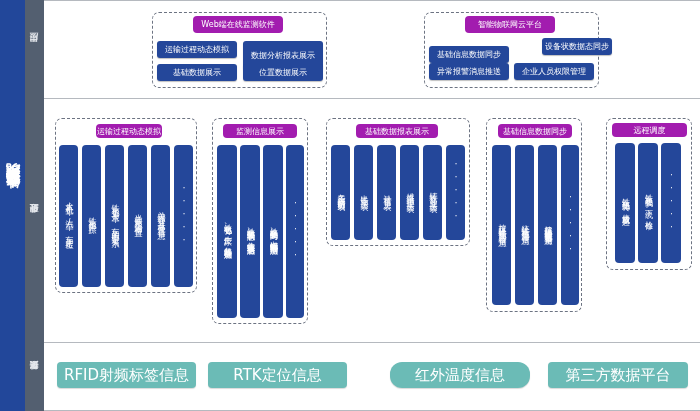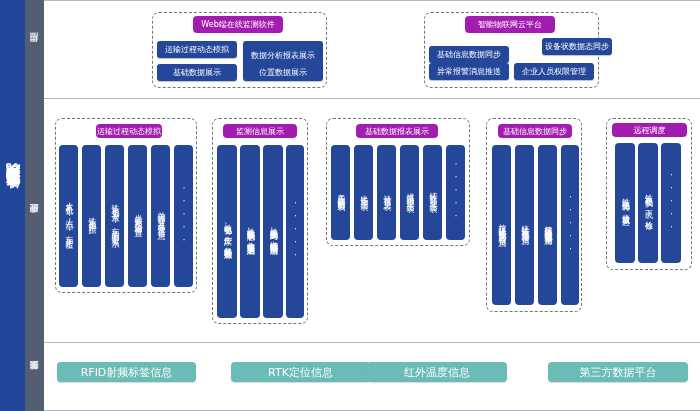--- a/index.html
+++ b/index.html
@@ -19,21 +19,21 @@
 
   .dash-box { position: absolute; border: 1.5px dashed #6c7382; border-radius: 7px; }
   .teal-hdr { position: absolute; background: #a21caf; color: #fff; font-size: 8px; border-radius: 4px;
     display: flex; align-items: center; justify-content: center; }
   .blue-btn { position: absolute; background: #24479a; color: #fff; font-size: 8px; border-radius: 3px;
     display: flex; align-items: center; justify-content: center; box-shadow: 0 1px 1px rgba(0,0,0,0.25); }
   .vcol { position: absolute; background: #24479a; color: #fff; border-radius: 4px; font-size: 8px;
     display: flex; justify-content: center; align-items: center; padding: 4px 0; }
   .vtext { writing-mode: vertical-rl; text-orientation: upright; line-height: 1; letter-spacing: 2px; font-size: 8px; }
   .vtext.dots { letter-spacing: 4px; }
-  .bottom-btn { position: absolute; top: 362px; height: 20px; background: #6bbbb6; color: #fff; font-size: 11px;
+  .bottom-btn { position: absolute; top: 362px; height: 26px; background: #6bbbb6; color: #fff; font-size: 15px;
     border-radius: 4px; display: flex; align-items: center; justify-content: center; box-shadow: 0 1px 1px rgba(0,0,0,0.15); }
 </style>
 </head>
 <body>
 
 <div class="title-bar"></div>
 <div class="title-text">铁水包在线跟踪调度系统</div>
 
 <div class="layer-col" style="top:0;height:411px;"></div>
 <div class="layer-label" style="top:0;height:98px;">应用层</div>
@@ -151,15 +151,15 @@
     </div>
   <div class="vcol" style="left:638px;top:143px;width:20px;height:120px;">
       <span class="vtext" style="letter-spacing:1.2px">铁水包在线、下线、检修</span>
     </div>
   <div class="vcol" style="left:661px;top:143px;width:20px;height:120px;">
       <span class="vtext dots">·····</span>
     </div>
 </div>
 
 <div class="bottom-btn" style="left:57px;width:139px;">RFID射频标签信息</div>
-<div class="bottom-btn" style="left:231px;width:139px;">RTK定位信息</div>
-<div class="bottom-btn" style="left:367px;width:140px;">红外温度信息</div>
+<div class="bottom-btn" style="left:208px;width:139px;">RTK定位信息</div>
+<div class="bottom-btn" style="left:390px;width:140px;border-radius:12px;">红外温度信息</div>
 <div class="bottom-btn" style="left:548px;width:140px;">第三方数据平台</div>
 
 </body></html>

